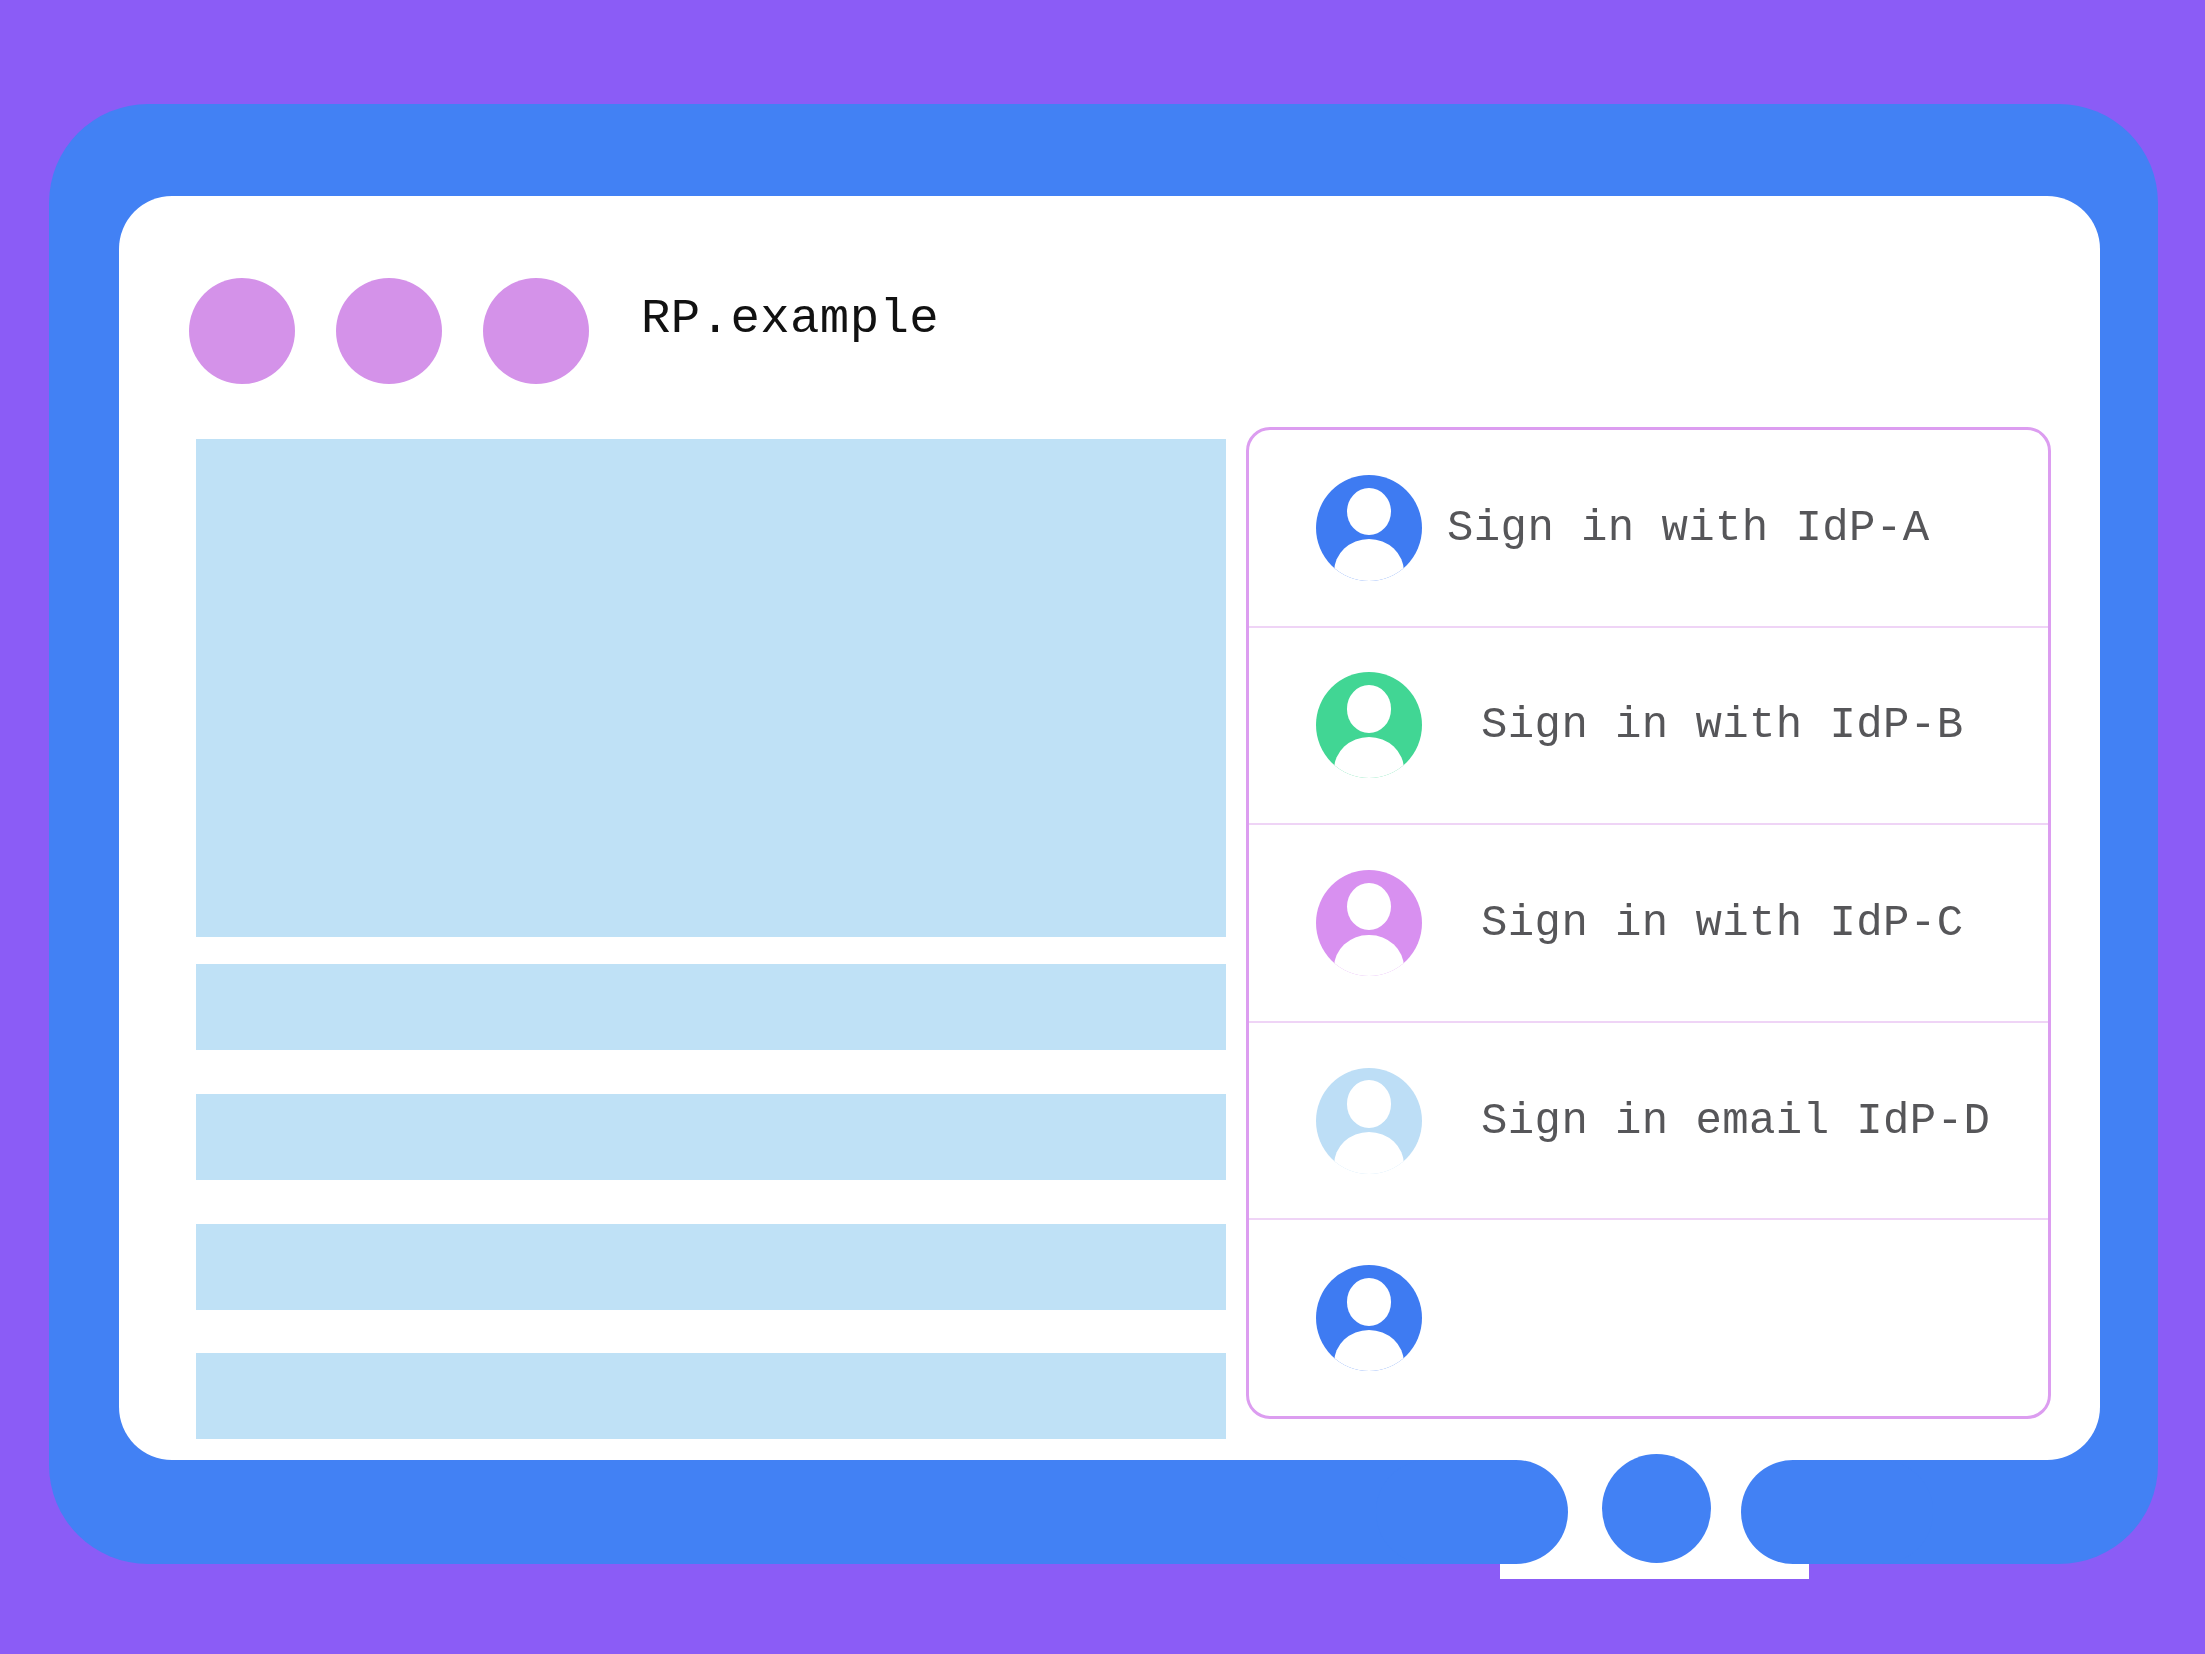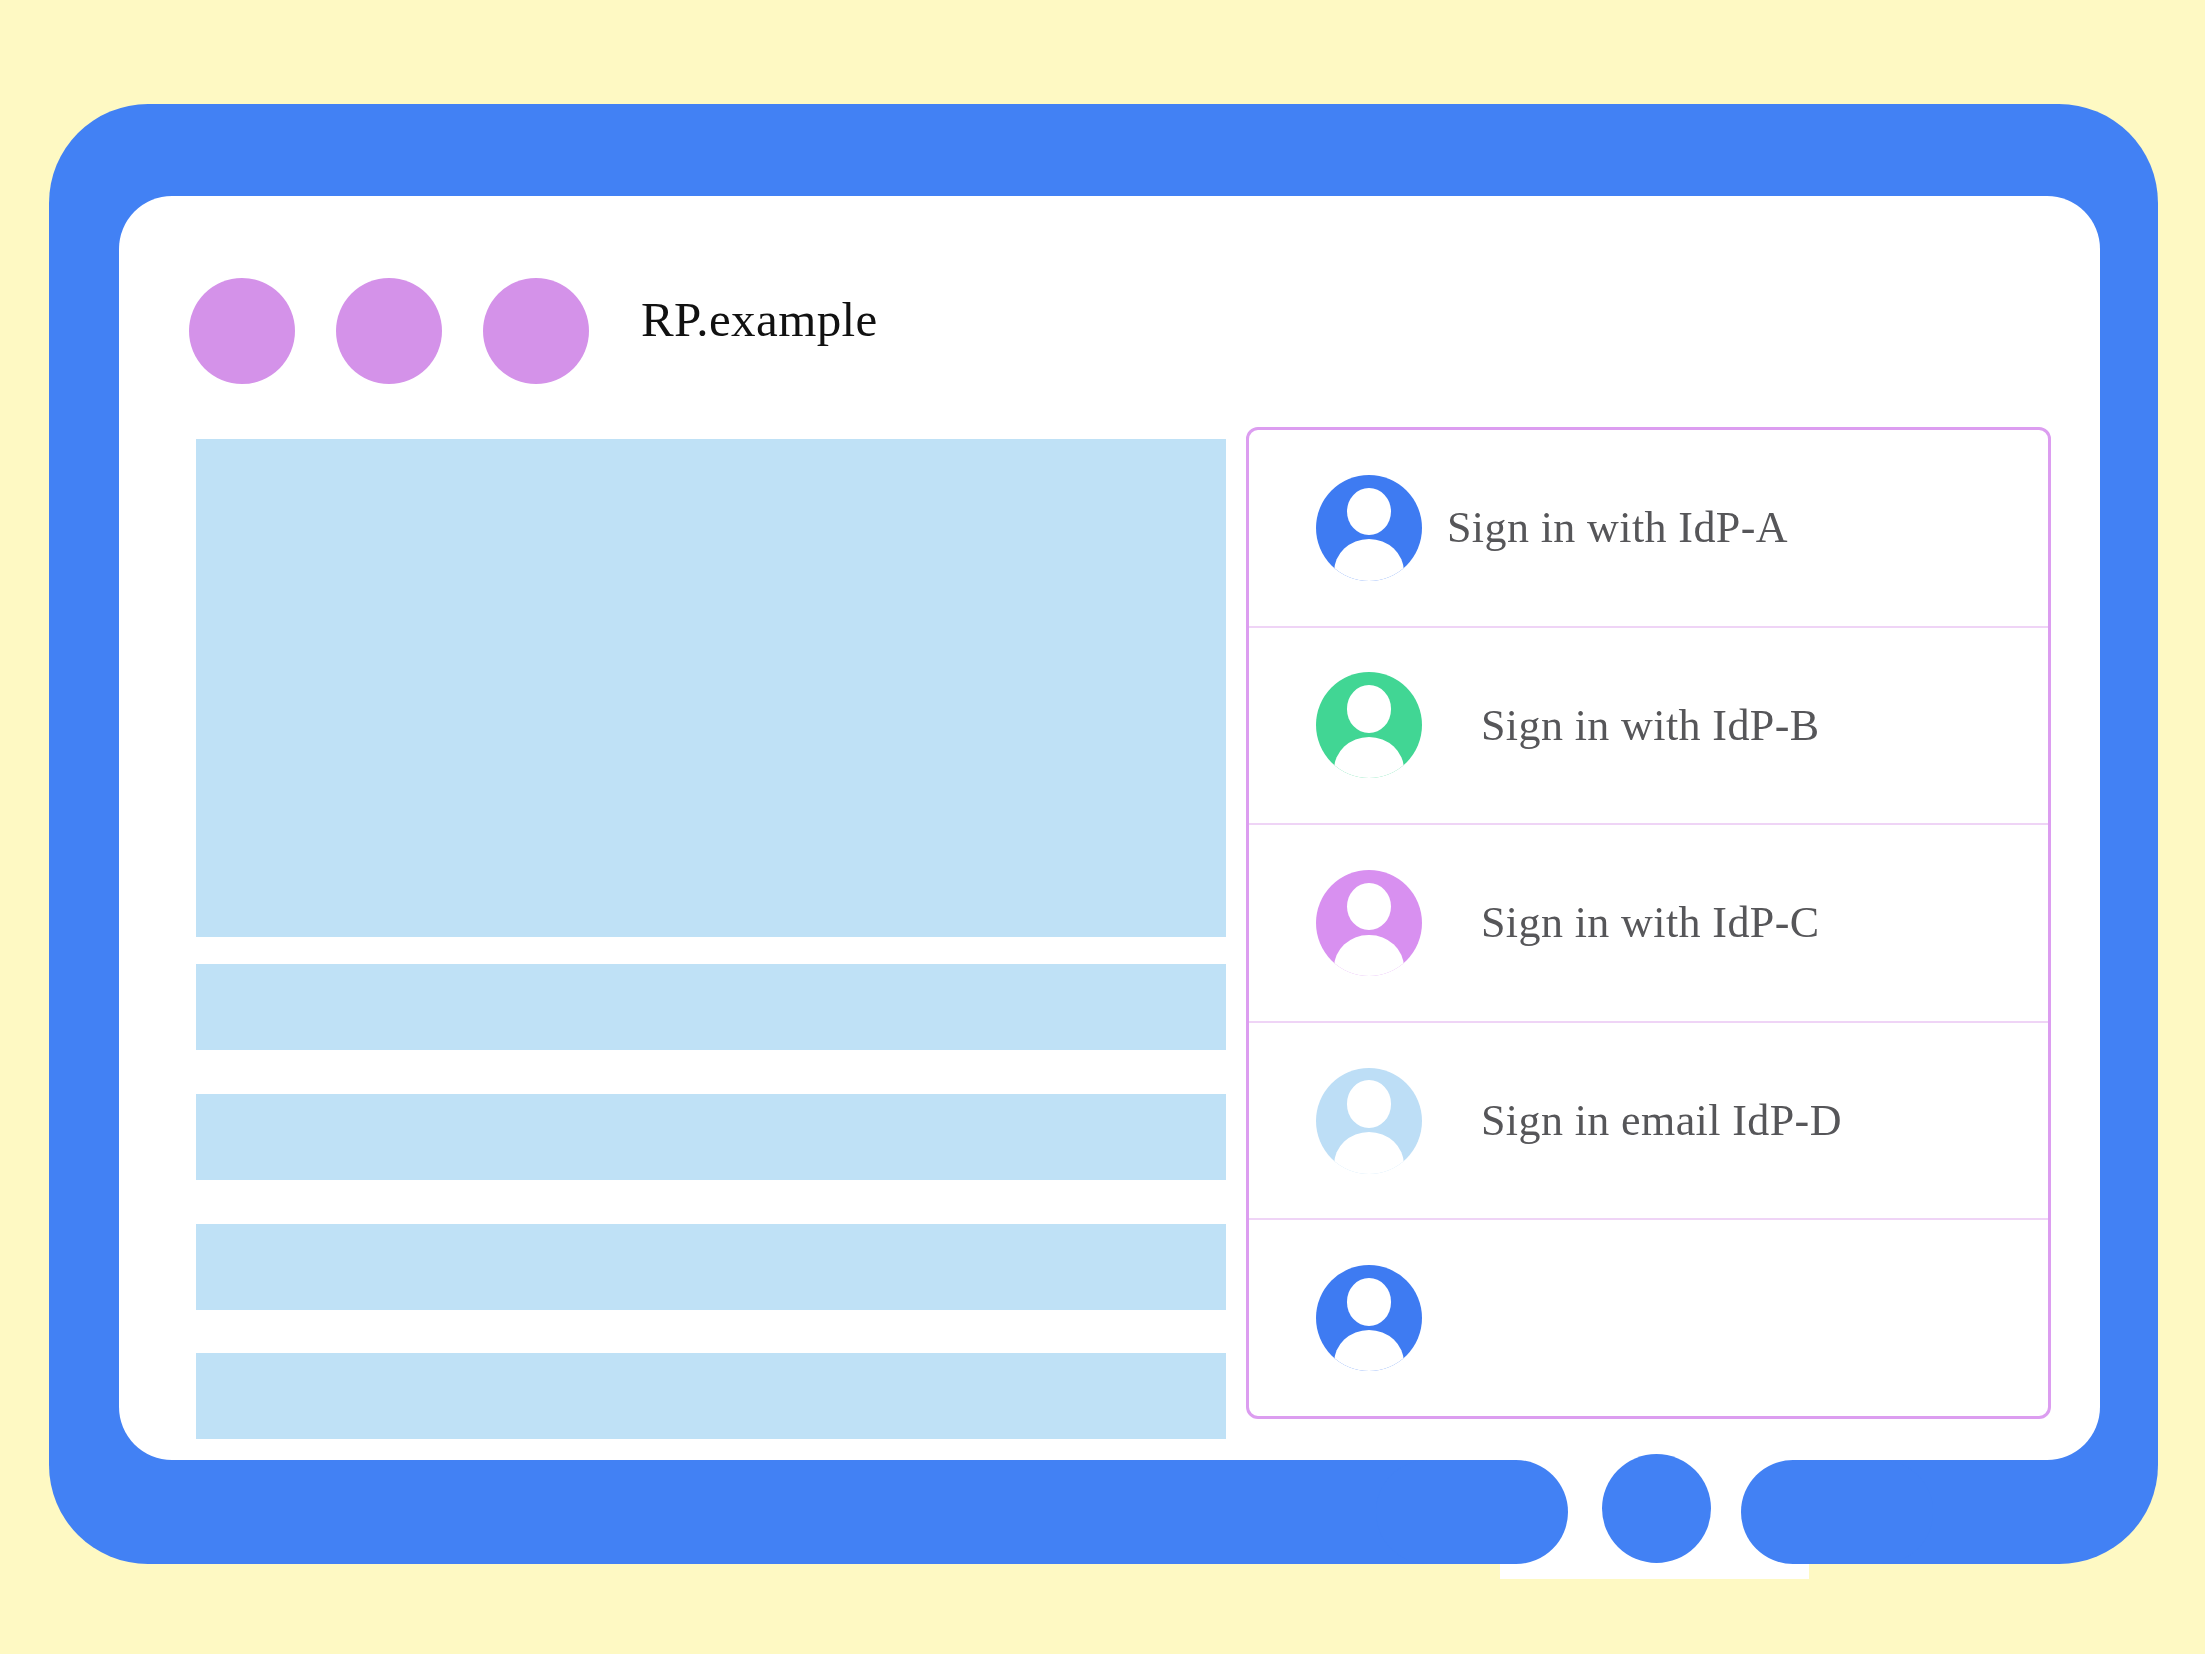--- a/index.html
+++ b/index.html
@@ -1,22 +1,22 @@
 <!DOCTYPE html>
 <html style="--frame-blue: #4281F4; --placeholder-blue: #BFE1F6; --dot-purple: #D492E9; --panel-border: #DC9DF0; --separator: #EFD4F6; --label-gray: #565659; --title-color: #111111; --person-color: #FFFFFF;font-size:14px"><head>
 <meta charset="utf-8">
 <style>
   html, body { margin: 0; padding: 0; background: #ffffff; }
   .canvas {
     position: relative;
     width: 2206px;
     height: 1654px;
-    background: #fef9c3;
+    background: #8b5cf6;
     overflow: hidden;
-    font-family: Liberation Serif, serif;
+    font-family: Liberation Mono, monospace;
   }
   
   .frame {
     position: absolute;
     left: 49px; top: 104px;
     width: 2109px; height: 1460px;
     background: var(--frame-blue);
     border-radius: 99px;
   }
   .screen {
@@ -86,21 +86,21 @@
   .bar-3 { top: 1224px; }
   .bar-4 { top: 1353px; }
   
   .signin-panel {
     position: absolute;
     left: 1246px; top: 427px;
     width: 805px; height: 992px;
     box-sizing: border-box;
     background: #ffffff;
     border: 3.5px solid var(--panel-border);
-    border-radius: 12px;
+    border-radius: 24px;
     display: flex;
     flex-direction: column;
     overflow: hidden;
   }
   .signin-row {
     flex: 1 1 0;
     display: flex;
     align-items: center;
     cursor: pointer;
   }

